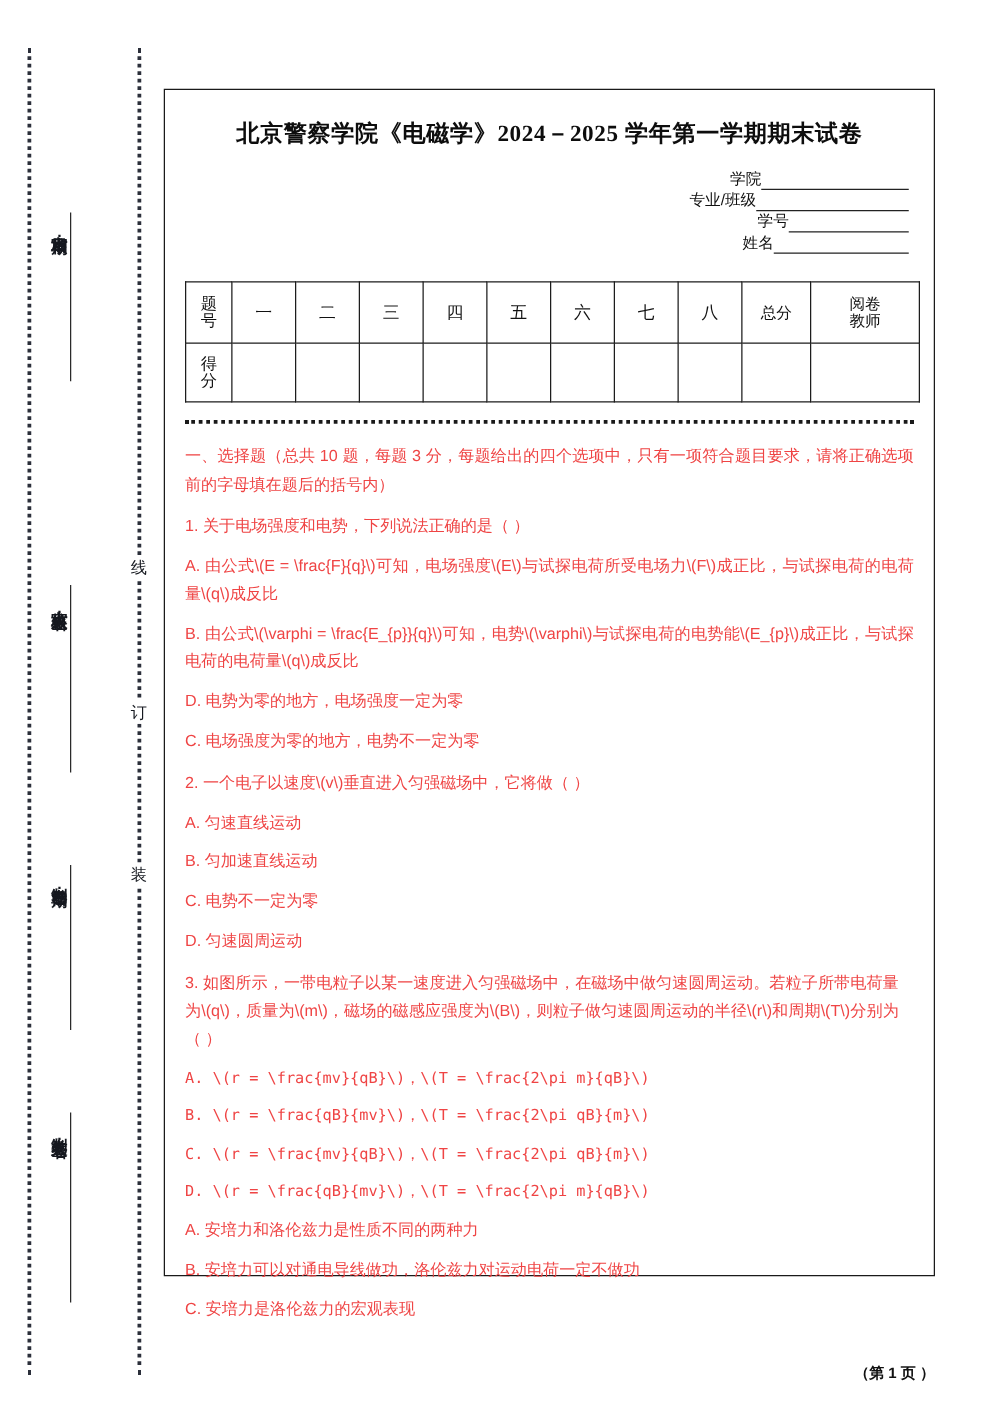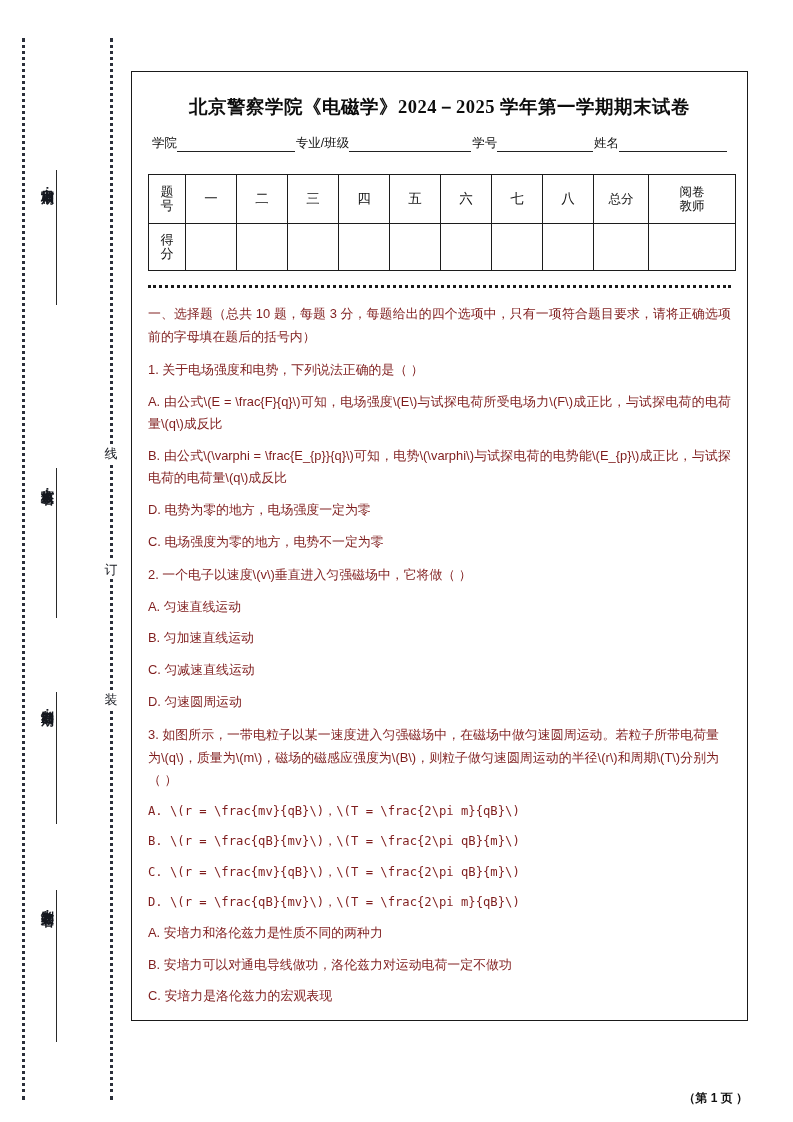--- a/index.html
+++ b/index.html
@@ -99,20 +99,21 @@
     color: #0d0d0d;
   }
 
   .id-row {
     display: flex;
     align-items: flex-end;
     margin: 16px 4px 0 4px;
     font-size: 12.5px;
     font-family: "Liberation Sans", "DejaVu Sans", sans-serif;
     color: #111;
+    flex-direction: column;
   }
   .id-field { display: flex; align-items: flex-end; }
   .id-label { white-space: nowrap; }
   .id-blank {
     border-bottom: 1px solid #222;
     height: 13px;
   }
   .blank-a { width: 118px; }
   .blank-b { width: 122px; }
   .blank-c { width: 96px; }
@@ -153,21 +154,21 @@
     border-top: 3.2px dotted #1a1a1a;
     height: 0;
   }
 
   
   .qbody {
     margin-top: 15px;
     font-family: "Liberation Sans", "DejaVu Sans", sans-serif;
     font-size: 12.9px;
     line-height: 1.75;
-    color: #7f1d1d;
+    color: #ef4444;
   }
   .section-head {
     margin: 0 0 10px 0;
     text-align: justify;
   }
   .q-stem {
     margin: 11px 12px 4px 0;
     text-align: justify;
   }
   .q-opt {
@@ -292,21 +293,21 @@
 
       <p class="q-stem">1. 关于电场强度和电势，下列说法正确的是（    ）</p>
       <p class="q-opt">A. 由公式\(E = \frac{F}{q}\)可知，电场强度\(E\)与试探电荷所受电场力\(F\)成正比，与试探电荷的电荷量\(q\)成反比</p>
       <p class="q-opt">B. 由公式\(\varphi = \frac{E_{p}}{q}\)可知，电势\(\varphi\)与试探电荷的电势能\(E_{p}\)成正比，与试探电荷的电荷量\(q\)成反比</p>
       <p class="q-opt">D. 电势为零的地方，电场强度一定为零</p>
       <p class="q-opt">C. 电场强度为零的地方，电势不一定为零</p>
 
       <p class="q-stem">2. 一个电子以速度\(v\)垂直进入匀强磁场中，它将做（    ）</p>
       <p class="q-opt">A. 匀速直线运动</p>
       <p class="q-opt">B. 匀加速直线运动</p>
-      <p class="q-opt">C. 匀减速直线运动</p>
+      <p class="q-opt">C. 电势不一定为零</p>
       <p class="q-opt">D. 匀速圆周运动</p>
 
       <p class="q-stem">3. 如图所示，一带电粒子以某一速度进入匀强磁场中，在磁场中做匀速圆周运动。若粒子所带电荷量为\(q\)，质量为\(m\)，磁场的磁感应强度为\(B\)，则粒子做匀速圆周运动的半径\(r\)和周期\(T\)分别为（    ）</p>
       <p class="q-opt mono-ish">A. \(r = \frac{mv}{qB}\)，\(T = \frac{2\pi m}{qB}\)</p>
       <p class="q-opt mono-ish">B. \(r = \frac{qB}{mv}\)，\(T = \frac{2\pi qB}{m}\)</p>
       <p class="q-opt mono-ish">C. \(r = \frac{mv}{qB}\)，\(T = \frac{2\pi qB}{m}\)</p>
       <p class="q-opt mono-ish">D. \(r = \frac{qB}{mv}\)，\(T = \frac{2\pi m}{qB}\)</p>
 
       <p class="q-opt">A. 安培力和洛伦兹力是性质不同的两种力</p>
       <p class="q-opt">B. 安培力可以对通电导线做功，洛伦兹力对运动电荷一定不做功</p>

